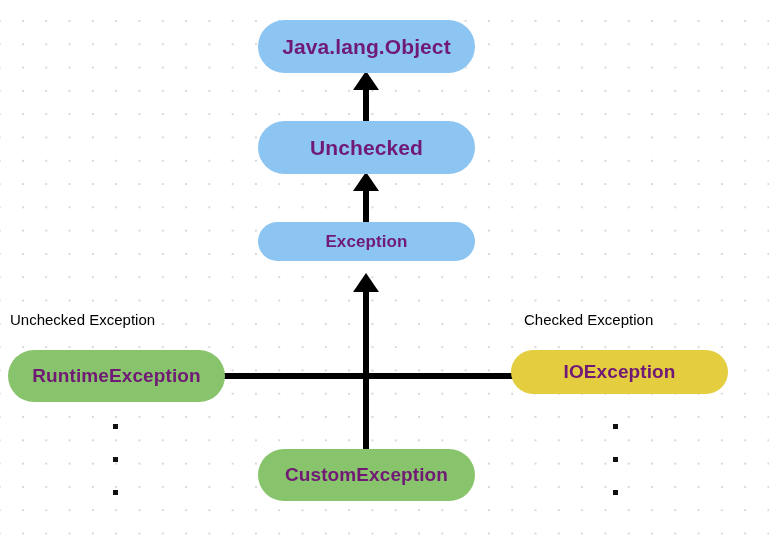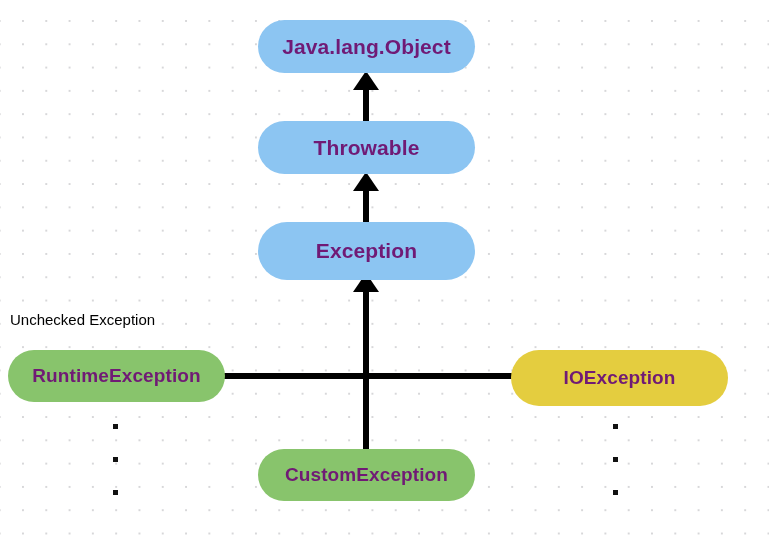--- a/index.html
+++ b/index.html
@@ -40,23 +40,23 @@
     letter-spacing: 0.1px;
     white-space: nowrap;
     z-index: 4;
   }
   .node-blue   { background-color: #8cc5f2; }
   .node-green  { background-color: #88c46c; }
   .node-yellow { background-color: #e4cd3f; }
 
   #node-object    { left: 258px; top: 20px;  width: 217px; height: 53px; font-size: 21px; }
   #node-throwable { left: 258px; top: 121px; width: 217px; height: 53px; font-size: 21px; }
-  #node-exception { left: 258px; top: 222px; width: 217px; height: 58px; font-size: 21px; }
+  #node-exception { left: 258px; top: 222px; width: 217px; height: 39px; font-size: 17px; }
   #node-runtime   { left: 8px;   top: 350px; width: 217px; height: 52px; font-size: 19px; }
-  #node-io        { left: 511px; top: 350px; width: 217px; height: 56px; font-size: 19px; justify-content: center; }
+  #node-io        { left: 511px; top: 350px; width: 217px; height: 44px; font-size: 19px; justify-content: center; }
   #node-custom    { left: 258px; top: 449px; width: 217px; height: 52px; font-size: 19px; }
 
   
   .caption {
     position: absolute;
     font-size: 15px;
     color: #000000;
     white-space: nowrap;
     z-index: 3;
   }
@@ -122,41 +122,42 @@
 </head>
 <body>
 
 <div id="canvas">
 
   <div class="node node-blue" id="node-object">
     <span>Java.lang.Object</span>
   </div>
 
   <div class="node node-blue" id="node-throwable">
-    <span>Throwable</span>
+    <span>Unchecked</span>
   </div>
 
   <div class="node node-blue" id="node-exception">
     <span>Exception</span>
   </div>
 
   <div class="node node-green" id="node-runtime">
     <span>RuntimeException</span>
   </div>
 
   <div class="node node-yellow" id="node-io">
     <span>IOException</span>
   </div>
 
   <div class="node node-green" id="node-custom">
     <span>CustomException</span>
   </div>
 
   <div class="caption" id="caption-unchecked">Unchecked Exception</div>
 
+  <div class="caption" id="caption-checked">Checked Exception</div>
 
   <div class="vline" id="conn1-line"></div>
   <div class="arrowhead up" id="conn1-arrow"></div>
 
   <div class="vline" id="conn2-line"></div>
   <div class="arrowhead up" id="conn2-arrow"></div>
 
   <div class="vline" id="conn3-line"></div>
   <div class="arrowhead up" id="conn3-arrow"></div>
 

